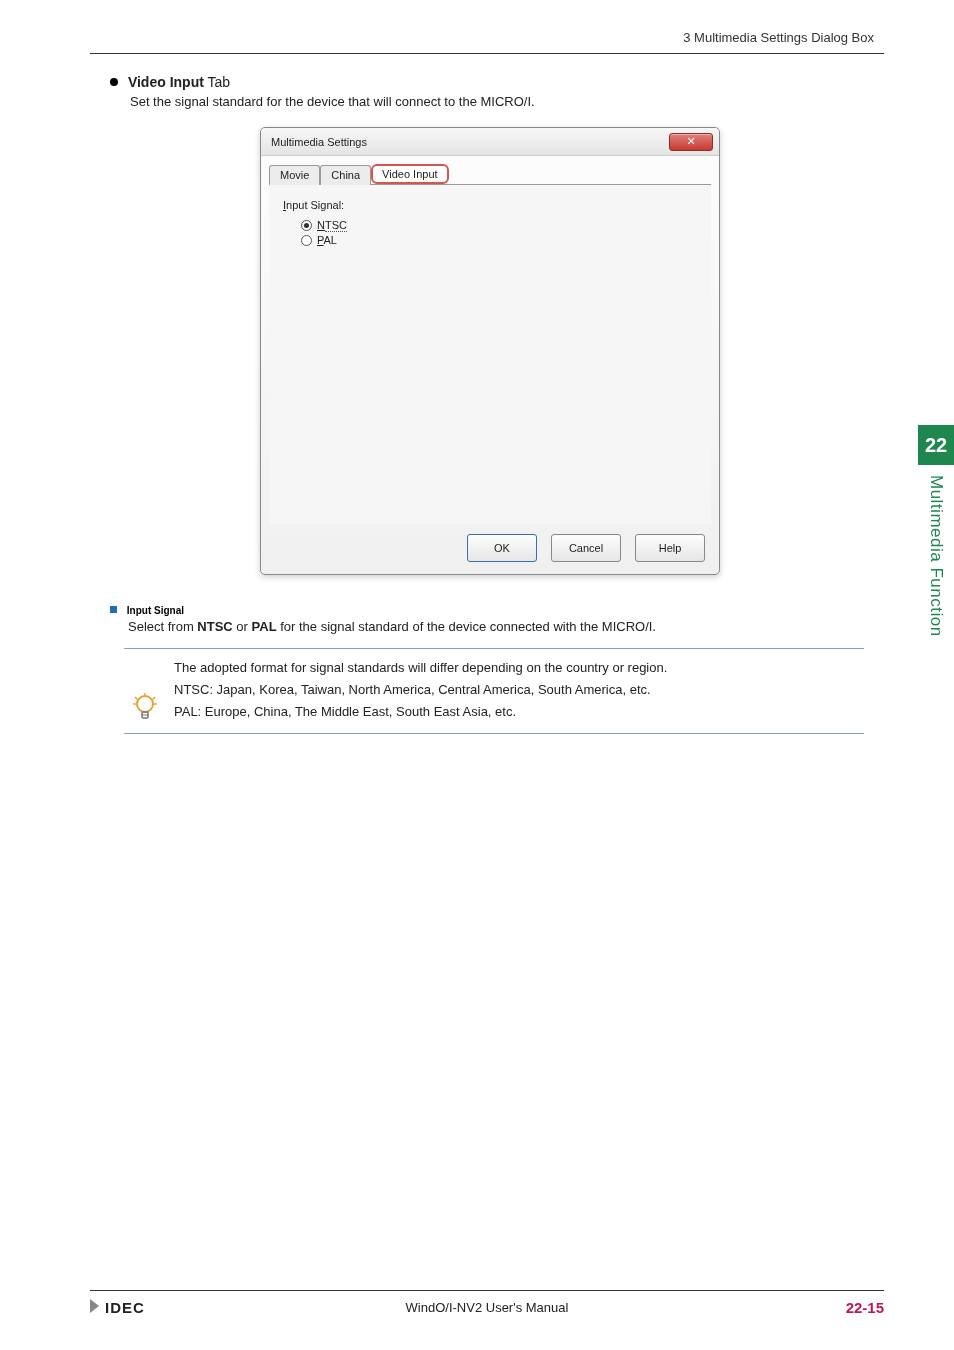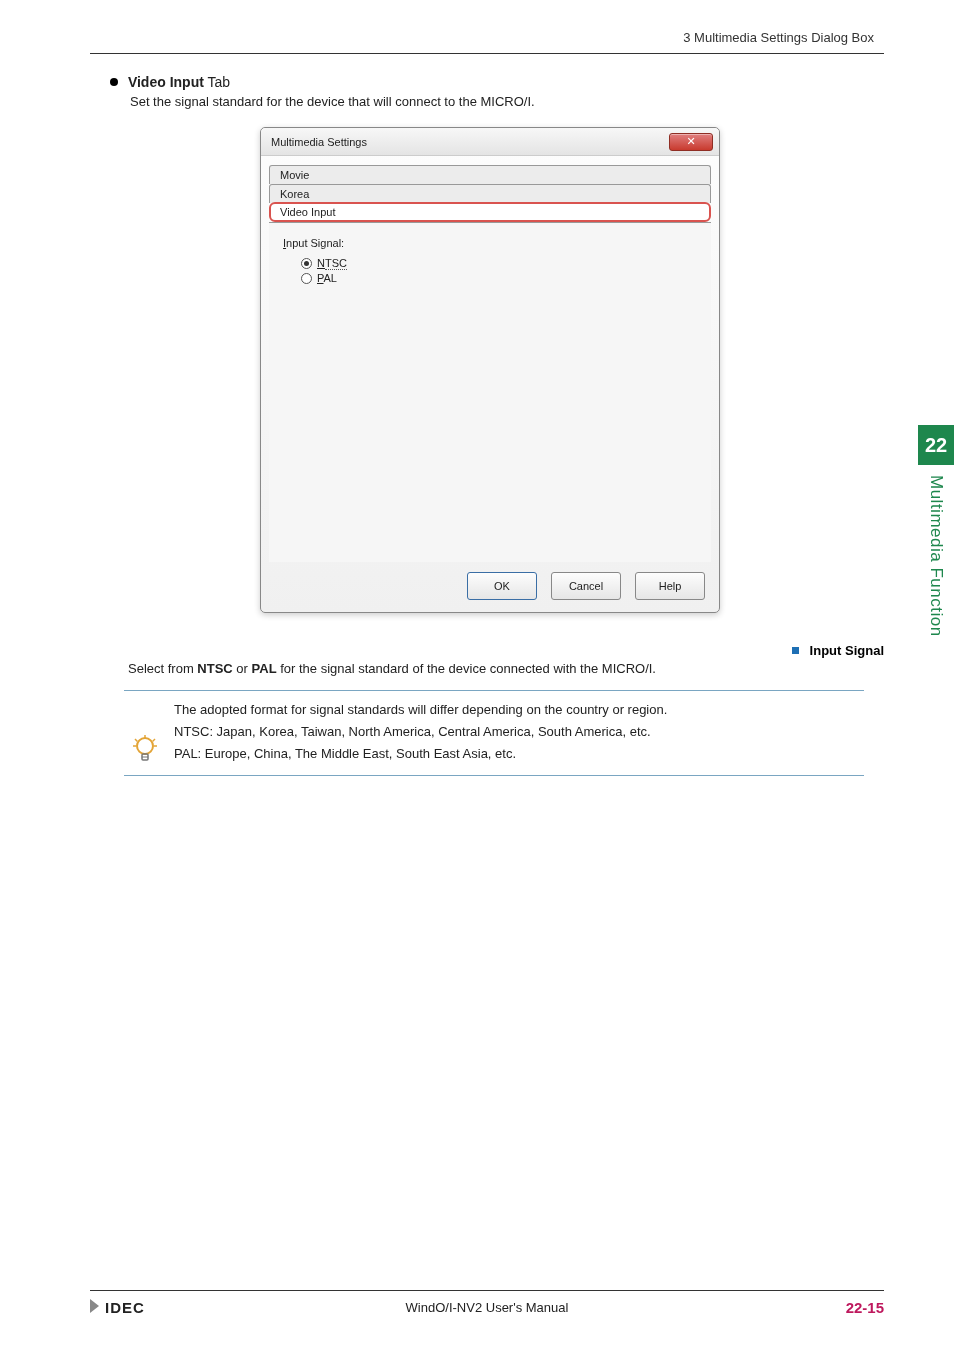--- a/index.html
+++ b/index.html
@@ -72,21 +72,20 @@
     color:#fff;
     display:flex;align-items:center;justify-content:center;
     font-size:11px;
     box-shadow: inset 0 1px 0 rgba(255,255,255,.4);
     cursor:pointer;
   }
   .tabs {
     display:flex;
     padding: 8px 8px 0 8px;
     gap:0;
-    flex-direction:column;
   }
   .tab {
     padding:3px 10px;
     border:1px solid #999;
     border-bottom:none;
     border-radius:3px 3px 0 0;
     background:#ececec;
     font-size:11px;
     cursor:pointer;
     position:relative;
@@ -123,23 +122,22 @@
     min-width:70px; height:28px;
     border:1px solid #888; border-radius:3px;
     background:linear-gradient(#fdfdfd,#e6e6e6);
     font-size:11px; cursor:pointer;
     display:flex;align-items:center;justify-content:center;
   }
   .dlg-btn.primary { border:1.5px solid #3a6ea5; }
 
   .subheading {
     margin-left: 20px;
-    font-size:13px;
+    font-size:10px;
     margin-top: 24px;
-    text-align: right;
   }
   .sq-bullet {
     display:inline-block;width:7px;height:7px;background:#1e6fb4;margin-right:7px;vertical-align:1px;
   }
   .subheading .bold { font-weight:bold; color:#000;}
   .sub-desc { margin-left:38px; margin-top:3px; font-size:13px; }
   .sub-desc .bold { font-weight:bold; }
 
   .tipbox {
     margin: 14px 20px 0 34px;
@@ -217,21 +215,21 @@
   <div class="dialog-wrap">
     <div class="dialog">
       <div class="titlebar">
         <span class="title">Multimedia Settings</span>
         <div class="closebtn">
           <span>✕</span>
         </div>
       </div>
       <div class="tabs">
         <div class="tab">Movie</div>
-        <div class="tab">Korea</div>
+        <div class="tab">China</div>
         <div class="tab active">Video Input</div>
       </div>
       <div class="tabpanel">
         <div class="fieldlabel">
           <span class="ul" style="text-decoration:underline">I</span><span>nput Signal:</span>
         </div>
         <div class="radio-row selected">
           <span class="radio-outer">
               <span class="radio-dot"></span>
             </span>

